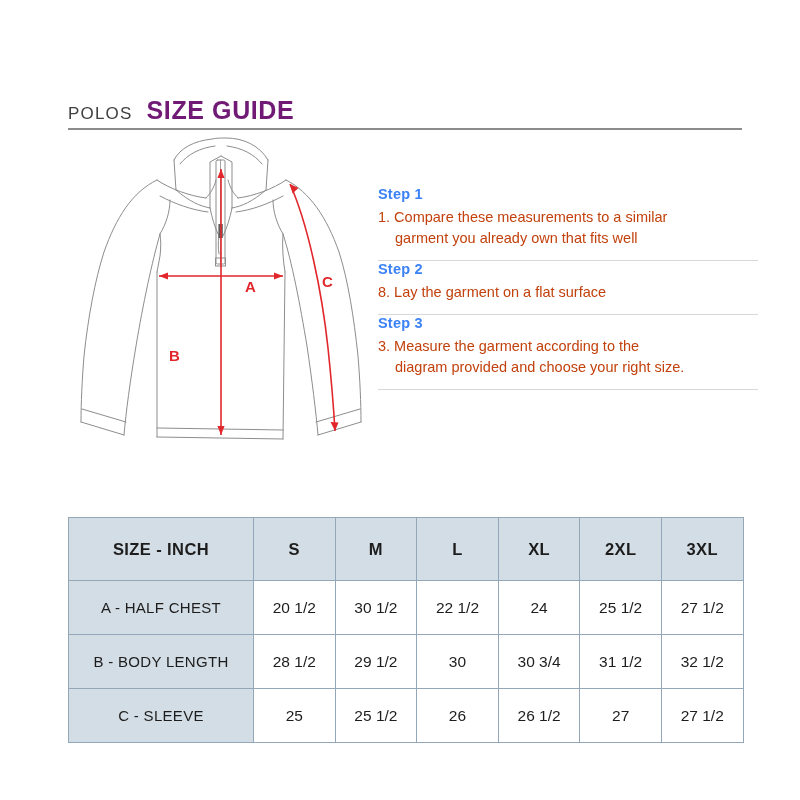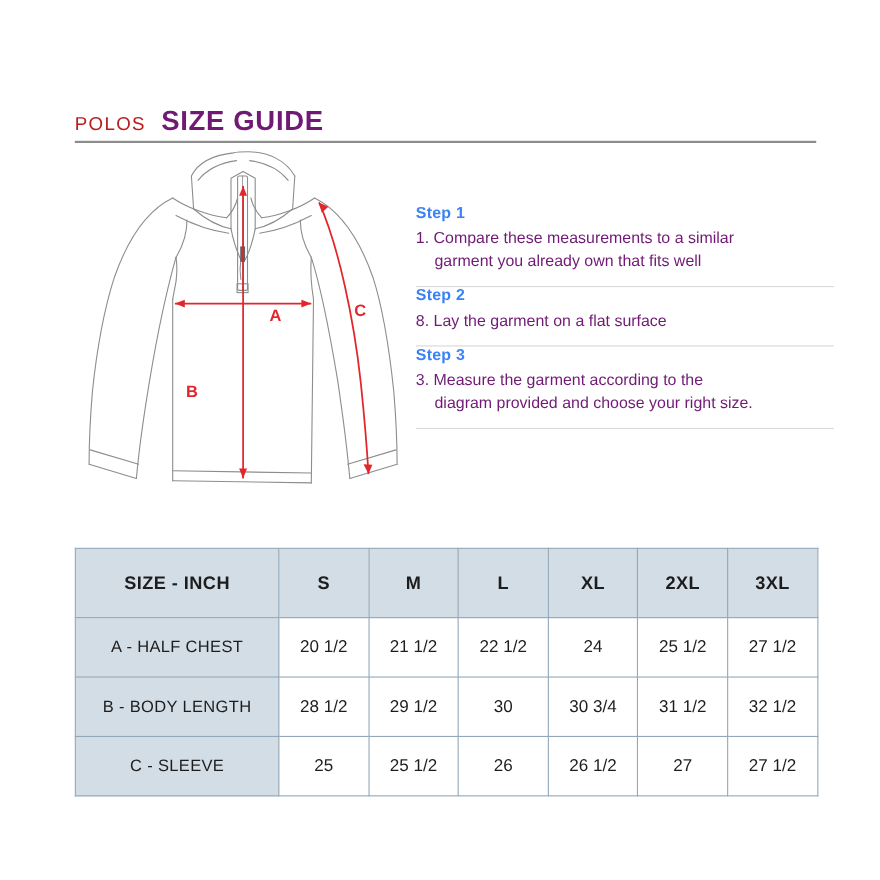--- a/index.html
+++ b/index.html
@@ -29,21 +29,21 @@
     top: 96px;
     width: 674px;
     height: 34px;
     display: flex;
     align-items: baseline;
     gap: 14px;
   }
   .header-eyebrow {
     font-size: 17px;
     letter-spacing: 1.2px;
-    color: #b91c1c;
+    color: #404040;
     font-weight: 400;
   }
   .header-title {
     font-size: 25px;
     font-weight: 700;
     letter-spacing: 0.6px;
     color: #701a75;
   }
   .header-rule {
     position: absolute;
@@ -82,36 +82,36 @@
   .step-title {
     font-size: 14.5px;
     font-weight: 700;
     color: #3b82f6;
     margin: 0 0 5px 0;
     letter-spacing: 0.2px;
   }
   .step-text {
     font-size: 14.5px;
     line-height: 1.45;
-    color: #701a75;
+    color: #c2410c;
     margin: 0;
     font-weight: 400;
     padding-left: 0;
     text-indent: 0;
   }
   .step-text .cont {
     display: block;
     padding-left: 17px;
   }
 
   
   .size-table-wrap {
     position: absolute;
     left: 68px;
-    top: 498px;
+    top: 517px;
     width: 675px;
   }
   table.size-table {
     border-collapse: collapse;
     width: 675px;
     table-layout: fixed;
   }
   table.size-table th,
   table.size-table td {
     border: 1px solid #93a7b8;
@@ -292,21 +292,21 @@
           <th>L</th>
           <th>XL</th>
           <th>2XL</th>
           <th>3XL</th>
         </tr>
       </thead>
       <tbody>
         <tr>
           <td class="row-label">A - HALF CHEST</td>
           <td class="val">20 1/2</td>
-          <td class="val">21 1/2</td>
+          <td class="val">30 1/2</td>
           <td class="val">22 1/2</td>
           <td class="val">24</td>
           <td class="val">25 1/2</td>
           <td class="val">27 1/2</td>
         </tr>
         <tr>
           <td class="row-label">B - BODY LENGTH</td>
           <td class="val">28 1/2</td>
           <td class="val">29 1/2</td>
           <td class="val">30</td>

